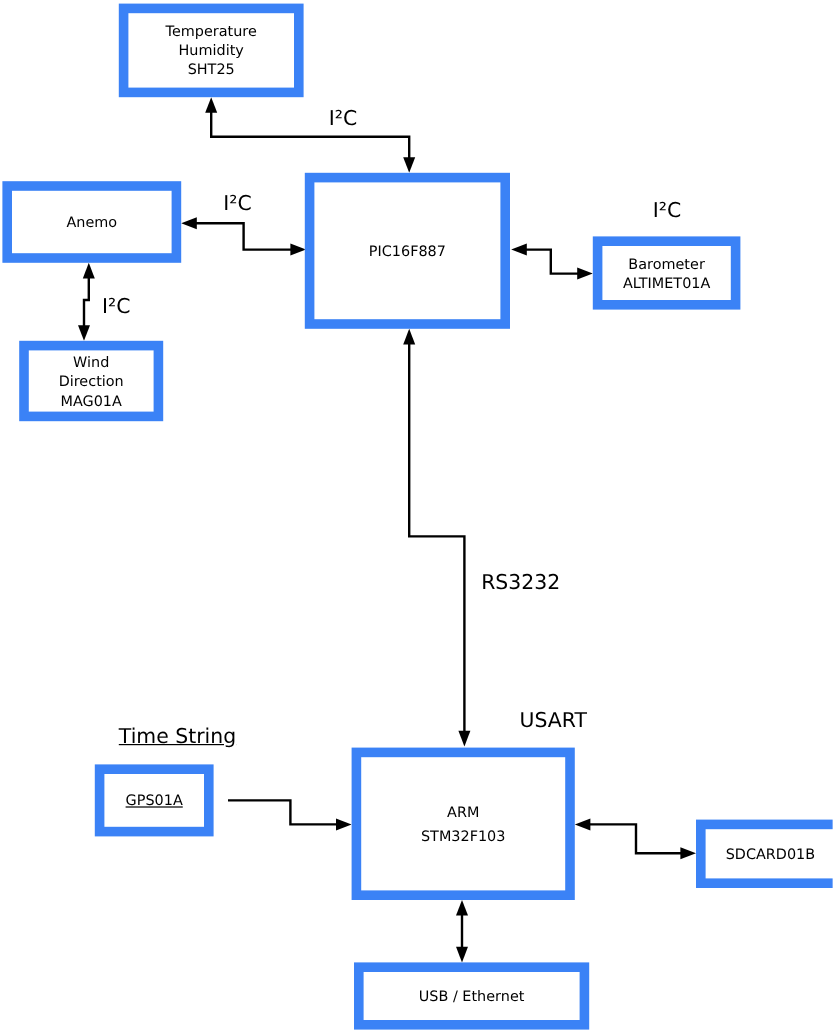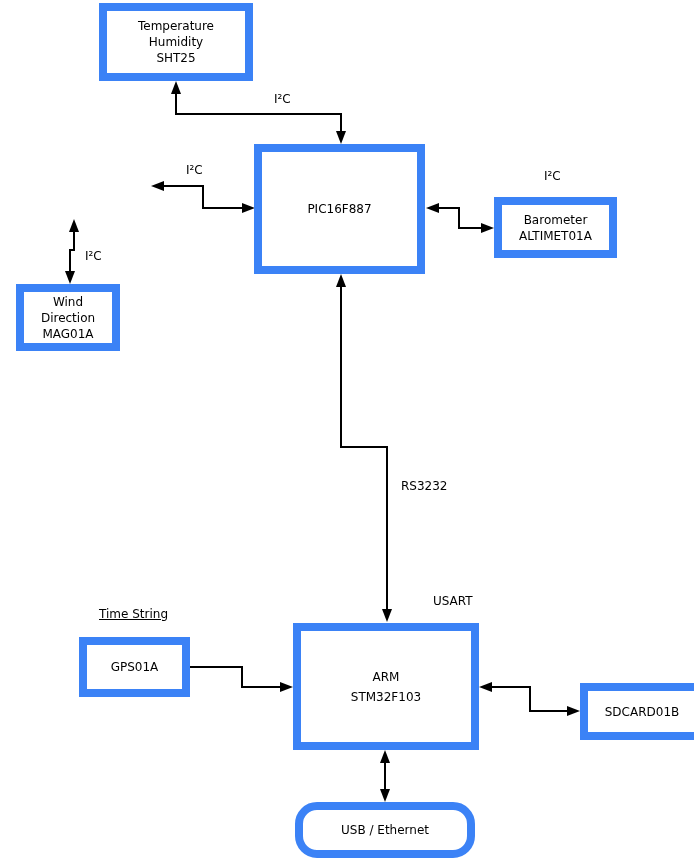--- a/index.html
+++ b/index.html
@@ -46,21 +46,21 @@
   }
   .box .line {
     line-height: 16px;
     white-space: nowrap;
   }
   .box.wide-gap {
     gap: 4px;
   }
   .lbl {
     position: absolute;
-    font-size: 12px;
+    font-size: 17px;
     line-height: 14px;
     white-space: nowrap;
   }
 </style>
 </head>
 <body>
 
 <div id="diagram">
 
   <svg id="connectors" width="694" height="860" viewBox="0 0 694 860" xmlns="http://www.w3.org/2000/svg">
@@ -112,50 +112,53 @@
       <polygon points="385,802 380,789 390,789"></polygon>
     </g>
   </svg>
 
   <div class="box" style="left:99px; top:3px; width:154px; height:78px;">
     <div class="line">Temperature</div>
     <div class="line">Humidity</div>
     <div class="line">SHT25</div>
   </div>
 
+  <div class="box" style="left:2px; top:151px; width:149px; height:68px;">
+    <div class="line">Anemo</div>
+  </div>
 
-  <div class="box" style="left:16px; top:284px; width:104px; height:67px;">
+  <div class="box" style="left:16px; top:284px; width:120px; height:67px;">
     <div class="line">Wind</div>
     <div class="line">Direction</div>
     <div class="line">MAG01A</div>
   </div>
 
   <div class="box" style="left:254px; top:144px; width:171px; height:130px;">
     <div class="line">PIC16F887</div>
   </div>
 
   <div class="box" style="left:494px; top:197px; width:123px; height:61px;">
     <div class="line">Barometer</div>
     <div class="line">ALTIMET01A</div>
   </div>
 
-  <div class="box" style="left:79px; top:637px; width:111px; height:60px;">
+  <div class="box" style="left:79px; top:637px; width:99px; height:60px;text-decoration:underline;">
     <div class="line">GPS01A</div>
   </div>
 
   <div class="box wide-gap" style="left:293px; top:623px; width:186px; height:127px;">
     <div class="line">ARM</div>
     <div class="line">STM32F103</div>
   </div>
 
   <div class="box" style="left:580px; top:683px; width:124px; height:57px;">
     <div class="line">SDCARD01B</div>
   </div>
 
-  <div class="box" style="left:295px; top:802px; width:180px; height:56px;border-radius:22px;">
+  <div class="box" style="left:295px; top:802px; width:196px; height:56px;">
     <div class="line">USB / Ethernet</div>
   </div>
 
   <div class="lbl" style="left:274px; top:92px;">I²C</div>
 
   <div class="lbl" style="left:186px; top:163px;">I²C</div>
 
   <div class="lbl" style="left:85px; top:249px;">I²C</div>
 
   <div class="lbl" style="left:544px; top:169px;">I²C</div>

